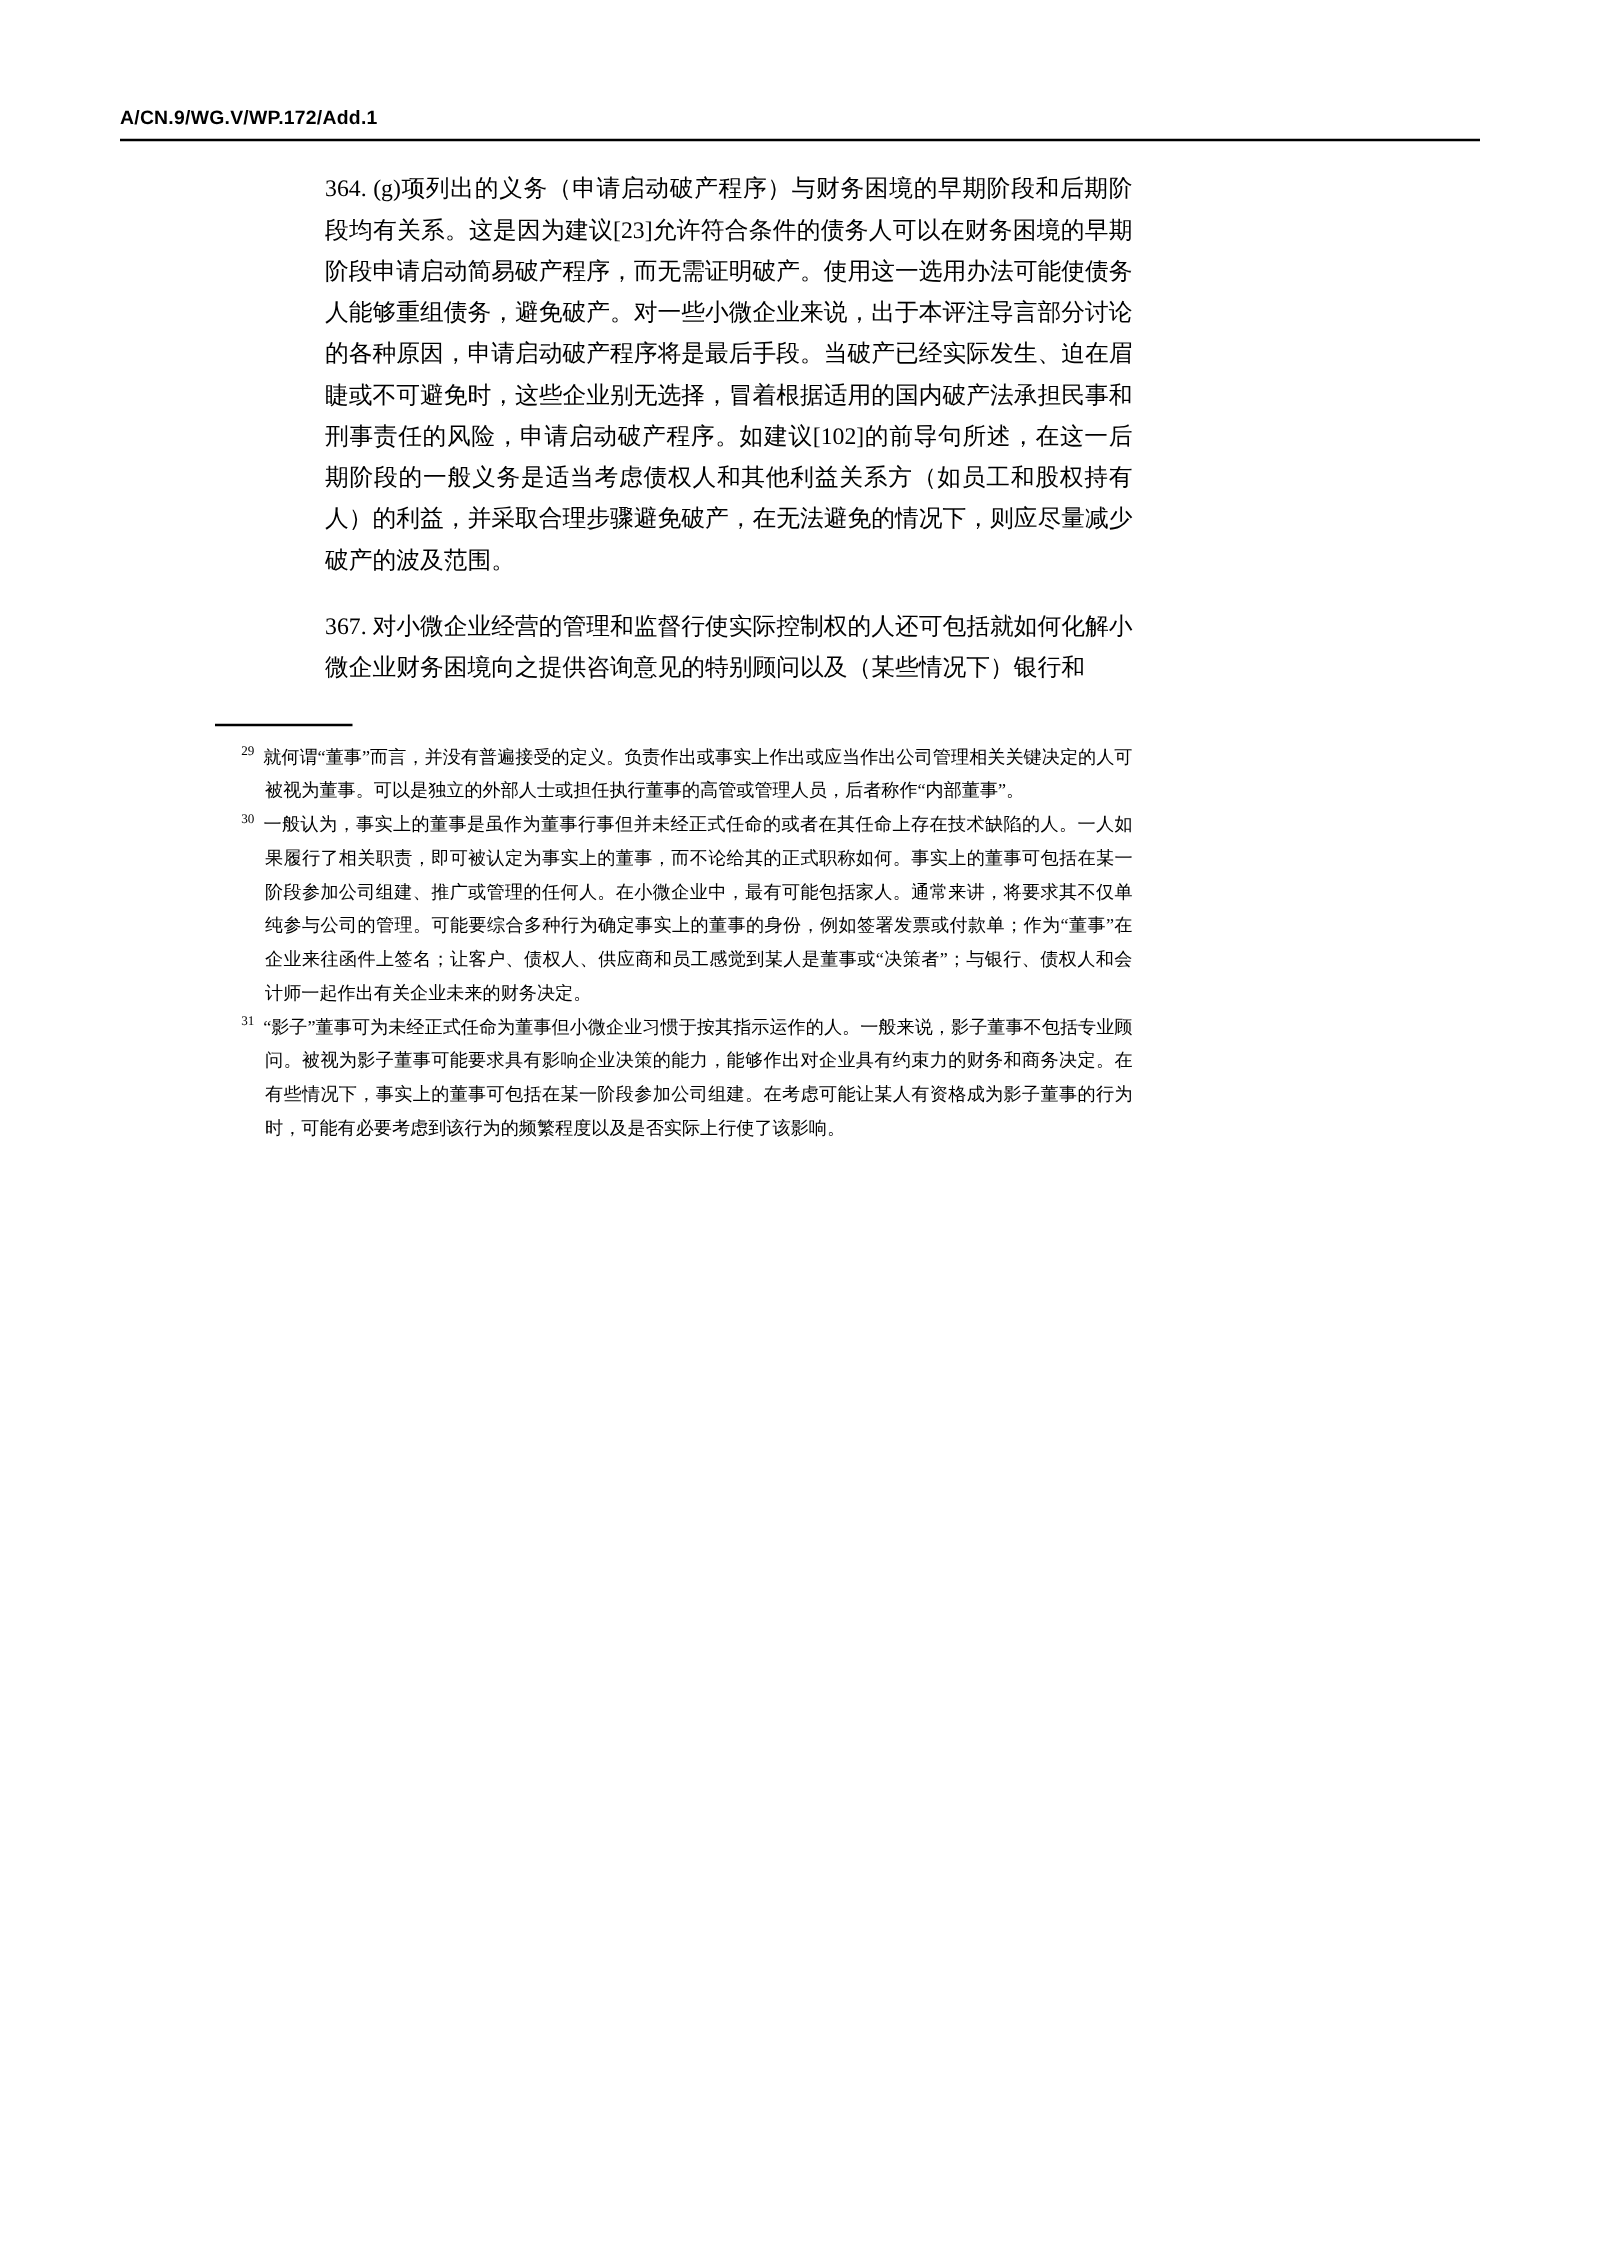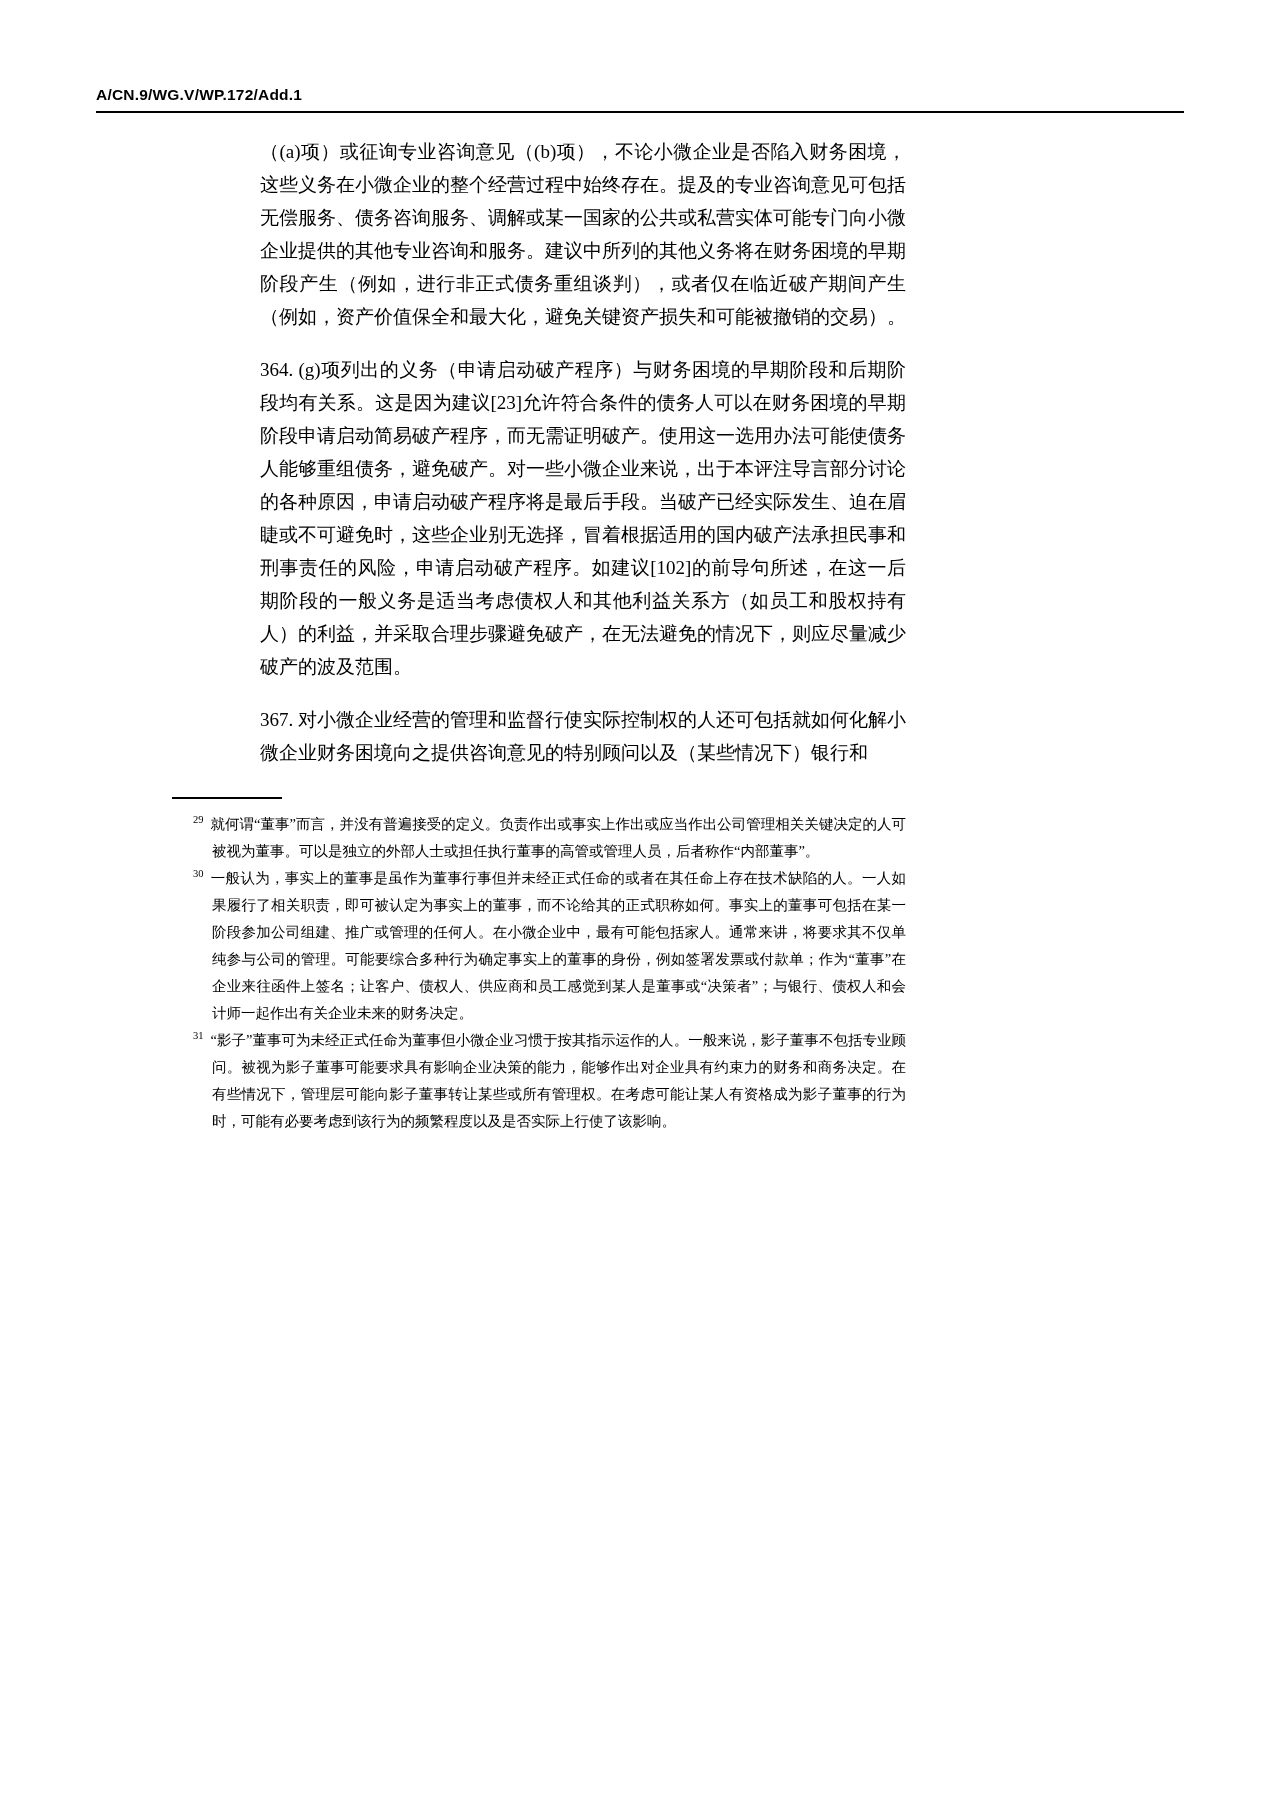--- a/index.html
+++ b/index.html
@@ -87,39 +87,38 @@
 
 <div class="page">
 
   <header>
     <div class="doc-symbol">A/CN.9/WG.V/WP.172/Add.1</div>
     <div class="header-rule"></div>
   </header>
 
   <main class="body-col">
 
-    <p class="para"><span>（(a)项）或征询专业咨询意见（(b)项），不论小微企业是否陷入财务困境，这些义务在小微企业的整个经营过程中始终存在。提及的专业咨询意见可包括无偿服务、债务咨询服务、调解或某一国家的公共或私营实体可能专门向小微企业提供的其他专业咨询和服务。建议中所列的其他义务将在财务困境的早期阶段产生（例如，进行非正式债务重组谈判），或者仅在临近破产期间产生（例如，资产价值保全和最大化，避免关键资产损失和可能被撤销的交易）。</span></p>
 
     <p class="para"><span>364. (g)项列出的义务（申请启动破产程序）与财务困境的早期阶段和后期阶段均有关系。这是因为建议[23]允许符合条件的债务人可以在财务困境的早期阶段申请启动简易破产程序，而无需证明破产。使用这一选用办法可能使债务人能够重组债务，避免破产。对一些小微企业来说，出于本评注导言部分讨论的各种原因，申请启动破产程序将是最后手段。当破产已经实际发生、迫在眉睫或不可避免时，这些企业别无选择，冒着根据适用的国内破产法承担民事和刑事责任的风险，申请启动破产程序。如建议[102]的前导句所述，在这一后期阶段的一般义务是适当考虑债权人和其他利益关系方（如员工和股权持有人）的利益，并采取合理步骤避免破产，在无法避免的情况下，则应尽量减少破产的波及范围。</span></p>
 
 
 
     <p class="para"><span>367. 对小微企业经营的管理和监督行使实际控制权的人还可包括就如何化解小微企业财务困境向之提供咨询意见的特别顾问以及（某些情况下）银行和</span></p>
 
   </main>
 
   <div class="footnote-sep"></div>
 
   <section class="footnotes">
 
     <div class="footnote"><sup class="fn-marker">29</sup><span>就何谓“董事”而言，并没有普遍接受的定义。负责作出或事实上作出或应当作出公司管理相关关键决定的人可被视为董事。可以是独立的外部人士或担任执行董事的高管或管理人员，后者称作“内部董事”。</span></div>
 
     <div class="footnote"><sup class="fn-marker">30</sup><span>一般认为，事实上的董事是虽作为董事行事但并未经正式任命的或者在其任命上存在技术缺陷的人。一人如果履行了相关职责，即可被认定为事实上的董事，而不论给其的正式职称如何。事实上的董事可包括在某一阶段参加公司组建、推广或管理的任何人。在小微企业中，最有可能包括家人。通常来讲，将要求其不仅单纯参与公司的管理。可能要综合多种行为确定事实上的董事的身份，例如签署发票或付款单；作为“董事”在企业来往函件上签名；让客户、债权人、供应商和员工感觉到某人是董事或“决策者”；与银行、债权人和会计师一起作出有关企业未来的财务决定。</span></div>
 
-    <div class="footnote"><sup class="fn-marker">31</sup><span>“影子”董事可为未经正式任命为董事但小微企业习惯于按其指示运作的人。一般来说，影子董事不包括专业顾问。被视为影子董事可能要求具有影响企业决策的能力，能够作出对企业具有约束力的财务和商务决定。在有些情况下，管理层可能向影子董事转让某些或所有管理权。在考虑可能让某人有资格成为影子董事的行为时，可能有必要考虑到该行为的频繁程度以及是否实际上行使了该影响。</span></div>
+    <div class="footnote"><sup class="fn-marker">31</sup><span>“影子”董事可为未经正式任命为董事但小微企业习惯于按其指示运作的人。一般来说，影子董事不包括专业顾问。被视为影子董事可能要求具有影响企业决策的能力，能够作出对企业具有约束力的财务和商务决定。在有些情况下，事实上的董事可包括在某一阶段参加公司组建。在考虑可能让某人有资格成为影子董事的行为时，可能有必要考虑到该行为的频繁程度以及是否实际上行使了该影响。</span></div>
 
   </section>
 
   <div class="page-number">18/22</div>
 
   <div class="doc-code">V.21-00915</div>
 
 </div>
 
 </body></html>

